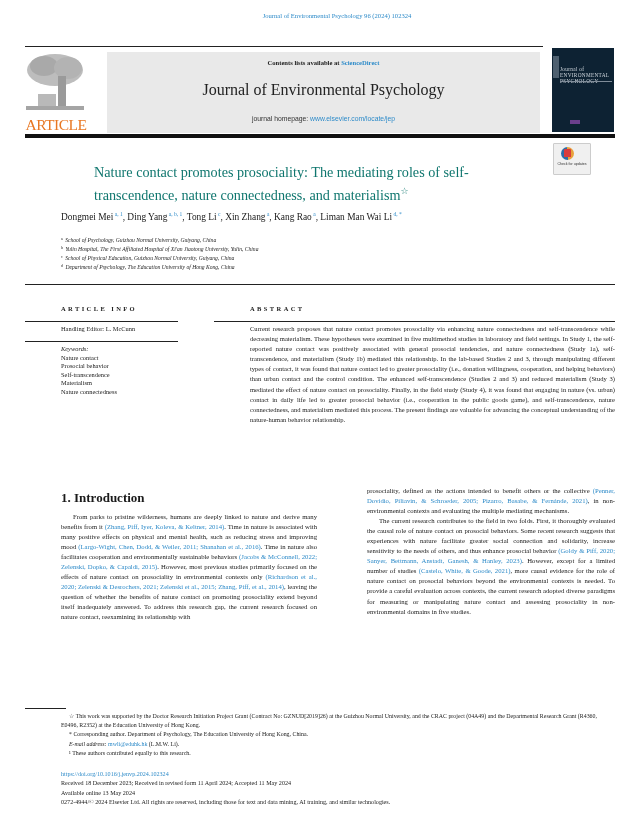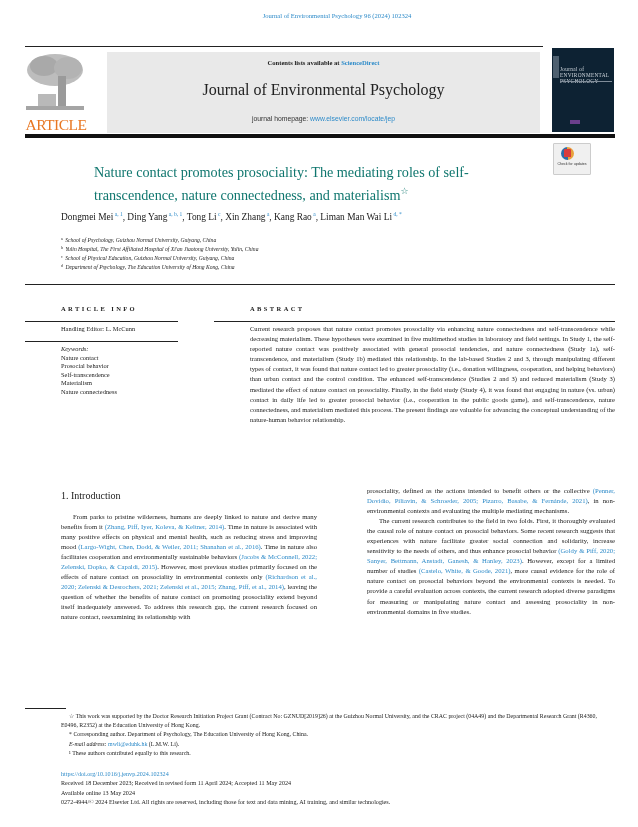--- a/index.html
+++ b/index.html
@@ -50,21 +50,21 @@
   #rule-info-2 { top: 341px; left: 25px; width: 153px; height: 1px; background: #222; }
   #keywords-block { top: 345px; left: 25px; font-size: 6.4px; line-height: 8.6px; color: #222; }
   #keywords-label { font-style: italic; }
 
   
   #abs-head { top: 305px; left: 214px; font-size: 6.5px; letter-spacing: 2.4px; color: #222; font-weight: bold; }
   #rule-abs { top: 321px; left: 214px; width: 401px; height: 1px; background: #222; }
   #abstract-text { top: 324px; left: 214px; width: 401px; font-size: 6.55px; line-height: 10.1px; text-align: justify; color: #222; }
 
   
-  #intro-head { top: 490px; left: 25px; font-size: 10px; font-weight: normal; color: #1a1a1a; }
+  #intro-head { top: 490px; left: 25px; font-size: 13px; font-weight: bold; color: #1a1a1a; }
   .col { font-size: 6.7px; line-height: 10.05px; text-align: justify; color: #1a1a1a; hyphens: auto; }
   #col-left { top: 512px; left: 25px; width: 292px; text-indent: 12px; }
   #col-right { top: 486px; left: 331px; width: 284px; }
   #col-right .p2 { text-indent: 12px; }
 
   
   #rule-foot { top: 708px; left: 25px; width: 41px; height: 1px; background: #222; }
   #footnotes { top: 712px; left: 25px; width: 590px; font-size: 5.9px; line-height: 9.2px; color: #222; }
   #footnotes .fn { text-indent: 8px; }
   #footnotes .fn-sub { padding-left: 8px; }

